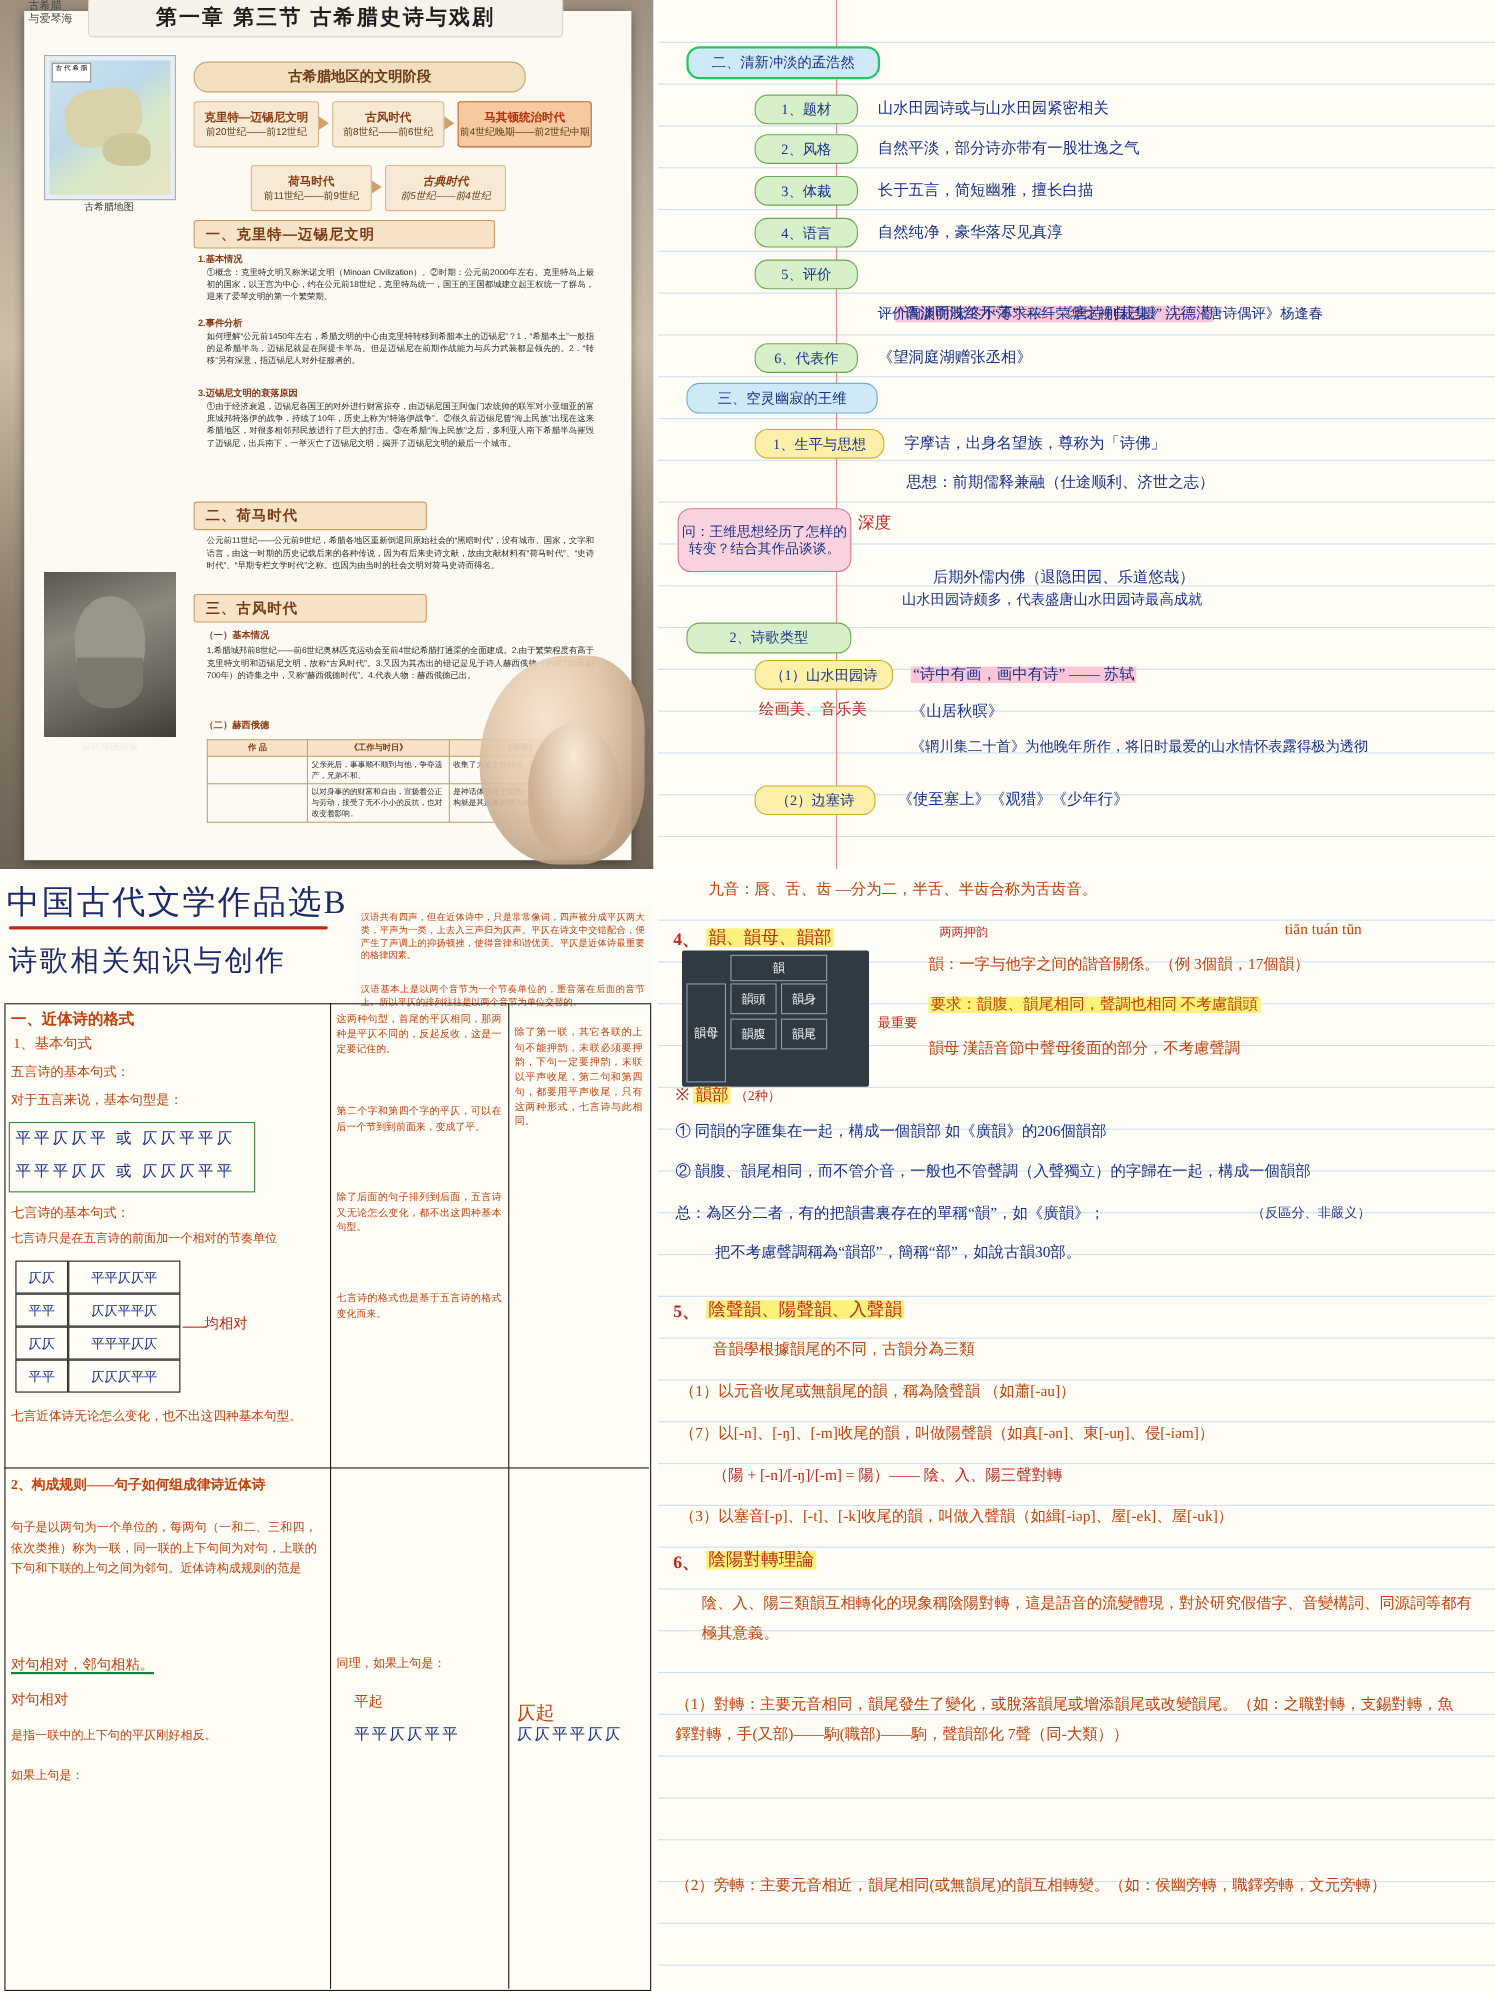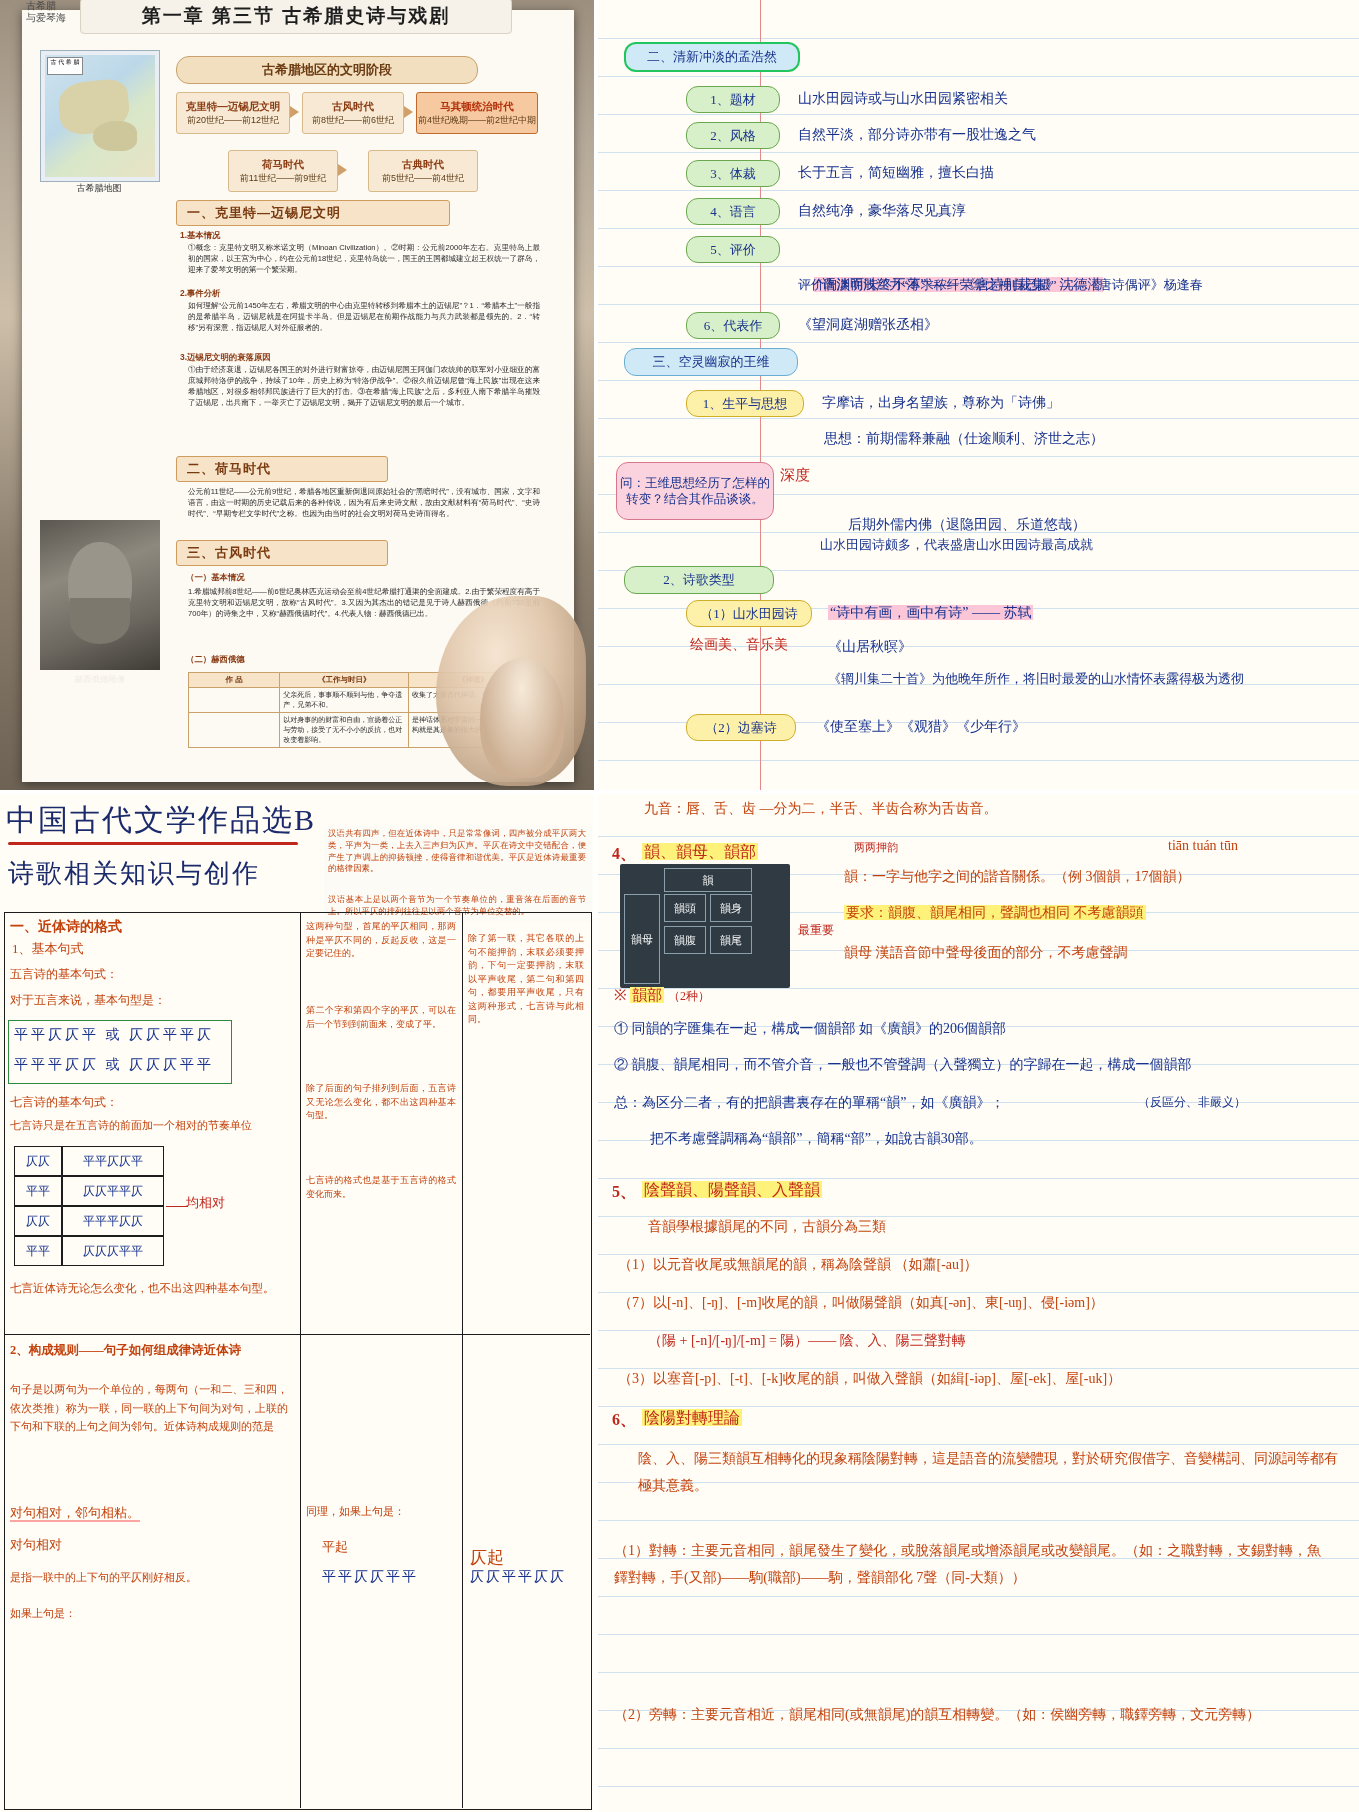--- a/index.html
+++ b/index.html
@@ -148,21 +148,21 @@
     <div class="era hl" style="left:416px;top:92px;width:120px;">
       <b>马其顿统治时代</b>
       <span>前4世纪晚期——前2世纪中期</span>
     </div>
 
     <div class="era" style="left:228px;top:150px;width:108px;">
       <b>荷马时代</b>
       <span>前11世纪——前9世纪</span>
     </div>
     <div class="tl-arrow" style="left:338px;top:164px;"></div>
-    <div class="era" style="left:368px;top:150px;width:108px;">
+    <div class="era" style="left:350px;top:150px;width:108px;font-style:italic;">
       <b>古典时代</b>
       <span>前5世纪——前4世纪</span>
     </div>
 
     <div class="sec-head" style="left:176px;top:200px;width:262px;">一、克里特—迈锡尼文明</div>
     <div class="sub" style="left:180px;top:230px;">1.基本情况</div>
     <div class="para" style="left:188px;top:242px;width:352px;">①概念：克里特文明又称米诺文明（Minoan Civilization）。②时期：公元前2000年左右。克里特岛上最初的国家，以王宫为中心，约在公元前18世纪，克里特岛统一，国王的王国都城建立起王权统一了群岛，迎来了爱琴文明的第一个繁荣期。</div>
     <div class="sub" style="left:180px;top:288px;">2.事件分析</div>
     <div class="para" style="left:188px;top:300px;width:352px;">如何理解“公元前1450年左右，希腊文明的中心由克里特转移到希腊本土的迈锡尼”？1．“希腊本土”一般指的是希腊半岛，迈锡尼就是在阿提卡半岛。但是迈锡尼在前期作战能力与兵力武装都是领先的。2．“转移”另有深意，指迈锡尼人对外征服者的。</div>
     <div class="sub" style="left:180px;top:352px;">3.迈锡尼文明的衰落原因</div>
@@ -355,21 +355,21 @@
     <div class="hw black" style="left:306px;top:126px;font-size:9px;width:150px;line-height:1.5;text-align:justify;">这两种句型，首尾的平仄相同，那两种是平仄不同的，反起反收，这是一定要记住的。</div>
     <div class="hw black" style="left:306px;top:210px;font-size:9px;width:150px;line-height:1.5;text-align:justify;">第二个字和第四个字的平仄，可以在后一个节到到前面来，变成了平。</div>
     <div class="hw black" style="left:306px;top:288px;font-size:9px;width:150px;line-height:1.5;text-align:justify;">除了后面的句子排列到后面，五言诗又无论怎么变化，都不出这四种基本句型。</div>
     <div class="hw black" style="left:306px;top:380px;font-size:9px;width:150px;line-height:1.5;text-align:justify;">七言诗的格式也是基于五言诗的格式变化而来。</div>
 
     <div class="hw black" style="left:468px;top:126px;font-size:9px;width:116px;line-height:1.5;text-align:justify;margin-top:12px;">除了第一联，其它各联的上句不能押韵，末联必须要押韵，下句一定要押韵，末联以平声收尾，第二句和第四句，都要用平声收尾，只有这两种形式，七言诗与此相同。</div>
 
     <div class="hw black" style="left:10px;top:548px;font-size:12.5px;font-weight:bold;width:284px;">2、构成规则——句子如何组成律诗近体诗</div>
     <div class="hw black" style="left:10px;top:586px;font-size:11px;width:278px;line-height:1.7;text-align:justify;">句子是以两句为一个单位的，每两句（一和二、三和四，依次类推）称为一联，同一联的上下句间为对句，上联的下句和下联的上句之间为邻句。近体诗构成规则的范是</div>
     <div class="hw black" style="left:10px;top:710px;font-size:13px;">
-      <span style="border-bottom:2px solid #fca5a5;">对句相对，邻句相粘。</span>
+      <span style="border-bottom:2px solid #15803d;">对句相对，邻句相粘。</span>
     </div>
     <div class="hw black" style="left:10px;top:742px;font-size:13px;">对句相对</div>
     <div class="hw black" style="left:10px;top:776px;font-size:11px;width:278px;">是指一联中的上下句的平仄刚好相反。</div>
     <div class="hw black" style="left:10px;top:812px;font-size:11px;">如果上句是：</div>
     <div class="hw black" style="left:306px;top:710px;font-size:11px;">同理，如果上句是：</div>
 
     <div class="hw black" style="left:322px;top:744px;font-size:13px;">平起</div>
     <div class="hw blue" style="left:322px;top:774px;font-size:14px;letter-spacing:2px;">平平仄仄平平</div>
     <div class="hw black" style="left:470px;top:752px;font-size:17px;">仄起</div>
     <div class="hw blue" style="left:470px;top:774px;font-size:14px;letter-spacing:2px;">仄仄平平仄仄</div>

